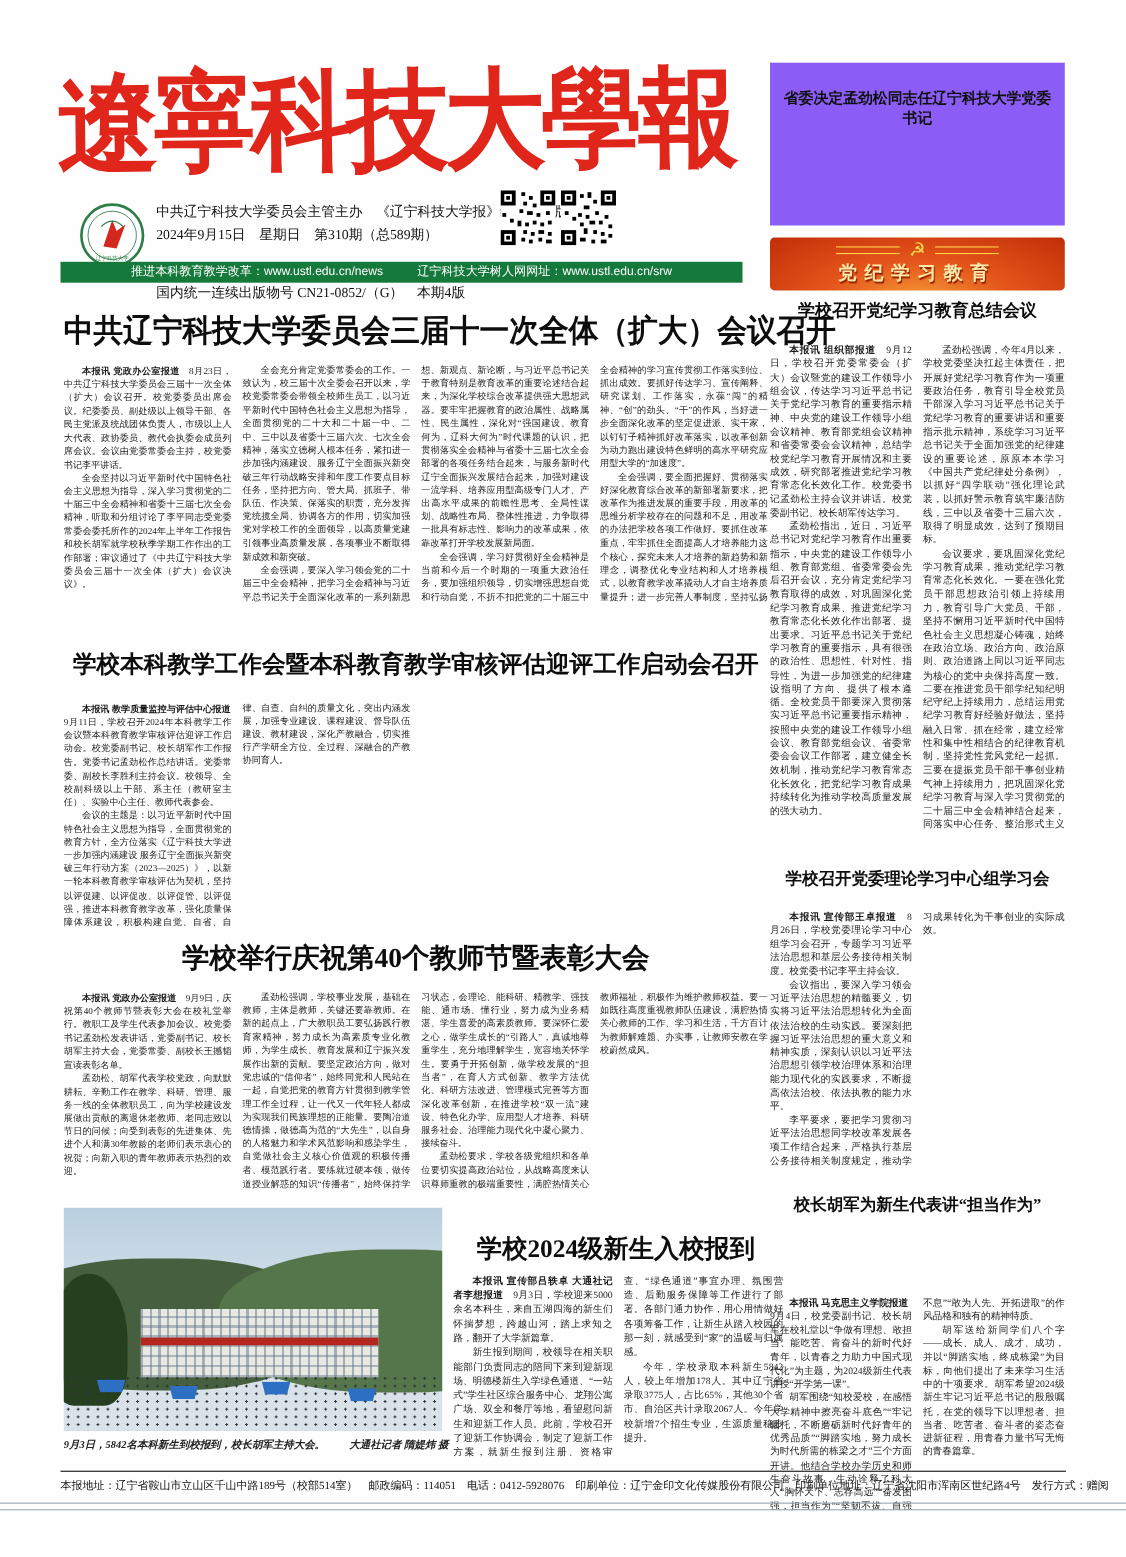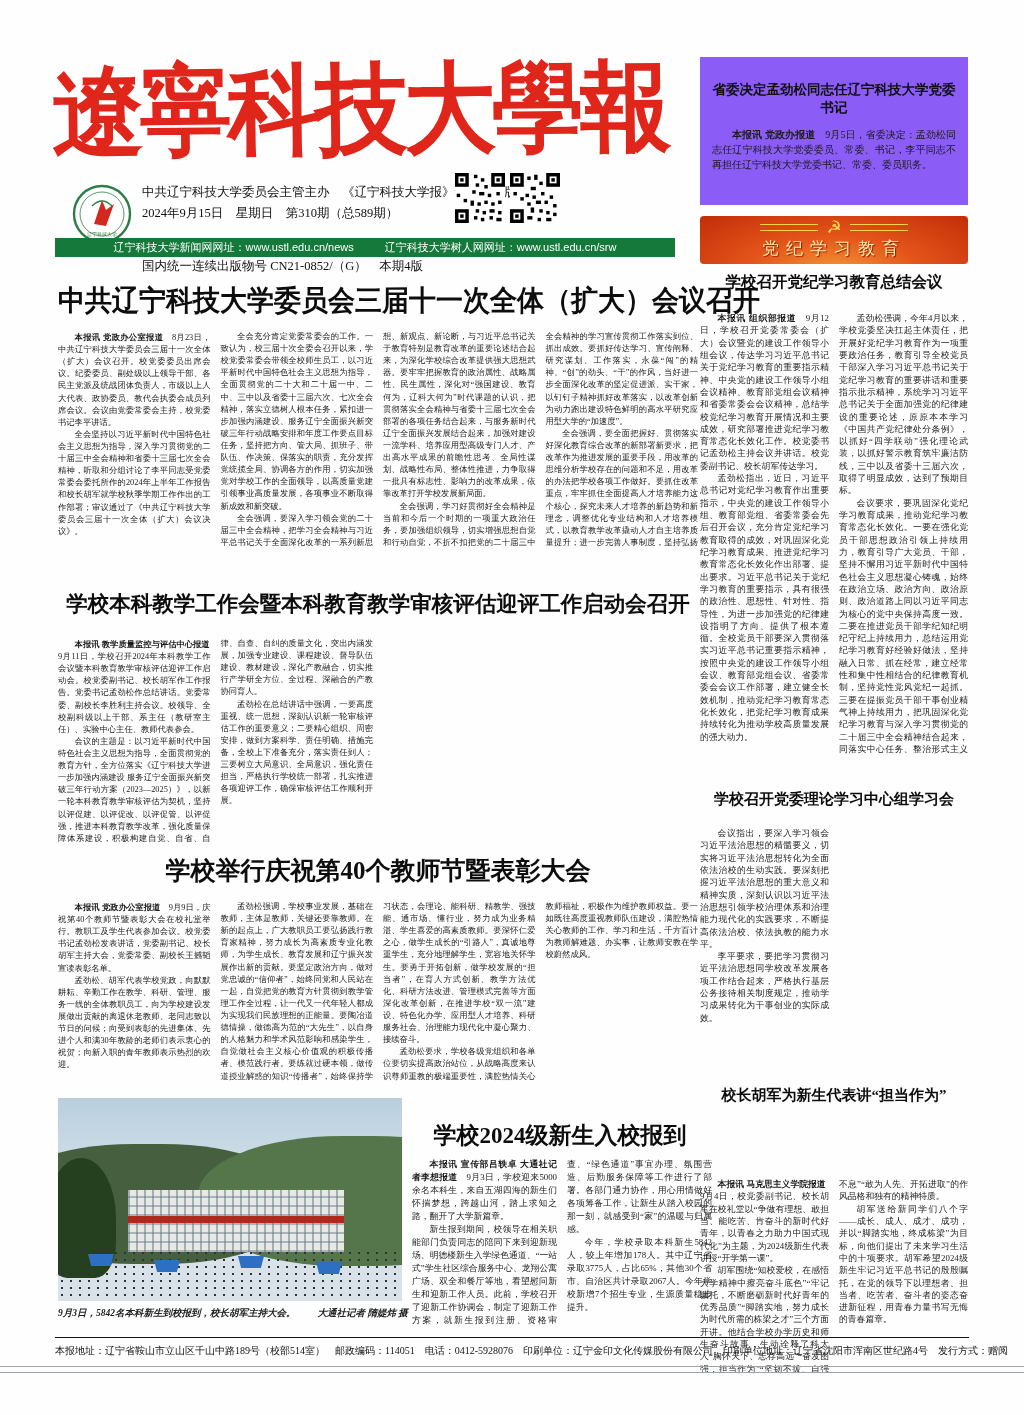--- a/index.html
+++ b/index.html
@@ -19,21 +19,21 @@
   
   .pinkbox{left:700px;top:57px;width:268px;height:148px;background:#8b5cf6;}
   .pinkbox h2{margin:24px 8px 10px;font-size:13.5px;font-weight:bold;text-align:center;letter-spacing:0px;color:#101010;}
   .pinkbox p{margin:0 12px;font-size:10px;line-height:1.5;text-align:justify;text-indent:2em;}
   .banner{left:700px;top:216px;width:268px;height:48px;border-radius:4px;
     background:radial-gradient(ellipse at 50% 120%,#f59b39 0%,#e4551a 45%,#c22d08 100%);
     display:flex;flex-direction:column;align-items:center;justify-content:center;}
   .banner .emb-row{display:flex;align-items:center;gap:8px;height:18px;margin-top:-2px;}
   .banner .dline{width:58px;height:5px;border-top:1.5px solid #ffd24a;border-bottom:1.5px solid #ffd24a;}
   .banner .emblem{color:#ffd94d;font-size:17px;line-height:17px;}
-  .banner .blabel{font-family:"Liberation Sans","DejaVu Sans",sans-serif;font-weight:normal;font-size:17px;
+  .banner .blabel{font-family:"Liberation Sans","DejaVu Sans",sans-serif;font-weight:bold;font-size:17px;
     color:#ffe9a8;letter-spacing:7px;text-shadow:1px 1px 1px #8c1d02;margin-top:1px;white-space:nowrap;}
 
   
   .hl{font-weight:bold;text-align:center;white-space:nowrap;color:#0d0d0d;}
   .hl-sans{font-family:"Liberation Sans","DejaVu Sans",sans-serif;}
   .hl1{left:58px;top:283px;width:640px;font-size:27px;transform:scaleY(1.05);}
   .hl2{left:58px;top:589px;width:640px;font-size:21.5px;}
   .hl3{left:58px;top:854px;width:640px;font-size:25px;}
   .hl4{left:408px;top:1120px;width:304px;font-size:23px;}
   .sbh{left:700px;width:268px;font-size:15.5px;}
@@ -167,27 +167,26 @@
         <rect x="21" y="22" width="2" height="2"></rect>
           <rect x="25" y="23" width="2" height="2"></rect>
           <rect x="10" y="25" width="3" height="2"></rect>
           <rect x="16" y="26" width="2" height="2"></rect>
         <rect x="21" y="26" width="3" height="2"></rect>
       </g>
     </svg>
   </div>
 
   <div class="abs greenbar">
-    <span>辽宁科技大学新闻网网址：www.ustl.edu.cn/news</span>
+    <span>推进本科教育教学改革：www.ustl.edu.cn/news</span>
     <span>辽宁科技大学树人网网址：www.ustl.edu.cn/srw</span>
   </div>
 
   <div class="abs pinkbox">
     <h2>省委决定孟劲松同志任辽宁科技大学党委书记</h2>
-    <p><b class="lead-in">本报讯 党政办报道</b><span>　9月5日，省委决定：孟劲松同志任辽宁科技大学党委委员、常委、书记，李平同志不再担任辽宁科技大学党委书记、常委、委员职务。</span></p>
   </div>
 
   <div class="abs banner">
     <div class="emb-row">
       <span class="dline"></span>
       <span class="emblem">☭</span>
       <span class="dline"></span>
     </div>
     <div class="blabel">党纪学习教育</div>
   </div>
@@ -199,21 +198,20 @@
       <p>全会充分肯定党委常委会的工作。一致认为，校三届十次全委会召开以来，学校党委常委会带领全校师生员工，以习近平新时代中国特色社会主义思想为指导，全面贯彻党的二十大和二十届一中、二中、三中以及省委十三届六次、七次全会精神，落实立德树人根本任务，紧扣进一步加强内涵建设、服务辽宁全面振兴新突破三年行动战略安排和年度工作要点目标任务，坚持把方向、管大局、抓班子、带队伍、作决策、保落实的职责，充分发挥党统揽全局、协调各方的作用，切实加强党对学校工作的全面领导，以高质量党建引领事业高质量发展，各项事业不断取得新成效和新突破。</p>
       <p>全会强调，要深入学习领会党的二十届三中全会精神，把学习全会精神与习近平总书记关于全面深化改革的一系列新思想、新观点、新论断，与习近平总书记关于教育特别是教育改革的重要论述结合起来，为深化学校综合改革提供强大思想武器。要牢牢把握教育的政治属性、战略属性、民生属性，深化对“强国建设、教育何为，辽科大何为”时代课题的认识，把贯彻落实全会精神与省委十三届七次全会部署的各项任务结合起来，与服务新时代辽宁全面振兴发展结合起来，加强对建设一流学科、培养应用型高级专门人才、产出高水平成果的前瞻性思考、全局性谋划、战略性布局、整体性推进，力争取得一批具有标志性、影响力的改革成果，依靠改革打开学校发展新局面。</p>
       <p>全会强调，学习好贯彻好全会精神是当前和今后一个时期的一项重大政治任务，要加强组织领导，切实增强思想自觉和行动自觉，不折不扣把党的二十届三中全会精神的学习宣传贯彻工作落实到位、抓出成效。要抓好传达学习、宣传阐释、研究谋划、工作落实，永葆“闯”的精神、“创”的劲头、“干”的作风，当好进一步全面深化改革的坚定促进派、实干家，以钉钉子精神抓好改革落实，以改革创新为动力跑出建设特色鲜明的高水平研究应用型大学的“加速度”。</p>
       <p>全会强调，要全面把握好、贯彻落实好深化教育综合改革的新部署新要求，把改革作为推进发展的重要手段，用改革的思维分析学校存在的问题和不足，用改革的办法把学校各项工作做好。要抓住改革重点，牢牢抓住全面提高人才培养能力这个核心，探究未来人才培养的新趋势和新理念，调整优化专业结构和人才培养模式，以教育教学改革撬动人才自主培养质量提升；进一步完善人事制度，坚持弘扬教育家精神，积极引进高水平人才和有发展潜力的青年人才，加大教师培训培养和服务支持力度，以人事制度改革激发教职员工干事创业动力；优化重大科技创新组织机制，强化有组织科研。（下转二版）</p>
     </div>
 
   <div class="abs hl hl2">学校本科教学工作会暨本科教育教学审核评估迎评工作启动会召开</div>
   <div class="abs body-cols main-art art2">
     <p><b class="lead-in">本报讯 教学质量监控与评估中心报道</b><span>　9月11日，学校召开2024年本科教学工作会议暨本科教育教学审核评估迎评工作启动会。校党委副书记、校长胡军作工作报告。党委书记孟劲松作总结讲话。党委常委、副校长李胜利主持会议。校领导、全校副科级以上干部、系主任（教研室主任）、实验中心主任、教师代表参会。</span></p>
   <p>会议的主题是：以习近平新时代中国特色社会主义思想为指导，全面贯彻党的教育方针，全方位落实《辽宁科技大学进一步加强内涵建设 服务辽宁全面振兴新突破三年行动方案（2023—2025）》，以新一轮本科教育教学审核评估为契机，坚持以评促建、以评促改、以评促管、以评促强，推进本科教育教学改革，强化质量保障体系建设，积极构建自觉、自省、自律、自查、自纠的质量文化，突出内涵发展，加强专业建设、课程建设、督导队伍建设、教材建设，深化产教融合，切实推行产学研全方位、全过程、深融合的产教协同育人。</p>
-      <p>孟劲松在总结讲话中强调，一要高度重视、统一思想，深刻认识新一轮审核评估工作的重要意义；二要精心组织、周密安排，做到方案科学、责任明确、措施完备，全校上下准备充分，落实责任到人；三要树立大局意识、全局意识，强化责任担当，严格执行学校统一部署，扎实推进各项迎评工作，确保审核评估工作顺利开展。</p>
     </div>
 
   <div class="abs hl hl3">学校举行庆祝第40个教师节暨表彰大会</div>
   <div class="abs body-cols main-art art3">
     <p><b class="lead-in">本报讯 党政办公室报道</b><span>　9月9日，庆祝第40个教师节暨表彰大会在校礼堂举行。教职工及学生代表参加会议。校党委书记孟劲松发表讲话，党委副书记、校长胡军主持大会，党委常委、副校长王撼韬宣读表彰名单。</span></p>
   <p>孟劲松、胡军代表学校党政，向默默耕耘、辛勤工作在教学、科研、管理、服务一线的全体教职员工，向为学校建设发展做出贡献的离退休老教师、老同志致以节日的问候；向受到表彰的先进集体、先进个人和满30年教龄的老师们表示衷心的祝贺；向新入职的青年教师表示热烈的欢迎。</p>
       <p>孟劲松强调，学校事业发展，基础在教师，主体是教师，关键还要靠教师。在新的起点上，广大教职员工要弘扬践行教育家精神，努力成长为高素质专业化教师，为学生成长、教育发展和辽宁振兴发展作出新的贡献。要坚定政治方向，做对党忠诚的“信仰者”，始终同党和人民站在一起，自觉把党的教育方针贯彻到教学管理工作全过程，让一代又一代年轻人都成为实现我们民族理想的正能量。要陶冶道德情操，做德高为范的“大先生”，以自身的人格魅力和学术风范影响和感染学生，自觉做社会主义核心价值观的积极传播者、模范践行者。要练就过硬本领，做传道授业解惑的知识“传播者”，始终保持学习状态，会理论、能科研、精教学、强技能、通市场、懂行业，努力成为业务精湛、学生喜爱的高素质教师。要深怀仁爱之心，做学生成长的“引路人”，真诚地尊重学生，充分地理解学生，宽容地关怀学生。要勇于开拓创新，做学校发展的“担当者”，在育人方式创新、教学方法优化、科研方法改进、管理模式完善等方面深化改革创新，在推进学校“双一流”建设、特色化办学、应用型人才培养、科研服务社会、治理能力现代化中凝心聚力、接续奋斗。</p>
       <p>孟劲松要求，学校各级党组织和各单位要切实提高政治站位，从战略高度来认识尊师重教的极端重要性，满腔热情关心教师福祉，积极作为维护教师权益。要一如既往高度重视教师队伍建设，满腔热情关心教师的工作、学习和生活，千方百计为教师解难题、办实事，让教师安教在学校蔚然成风。</p>
     </div>
 
@@ -243,20 +241,21 @@
   <div class="abs hl sbh" style="top:272px;">学校召开党纪学习教育总结会议</div>
   <div class="abs body-cols sb-art sba">
     <p><b class="lead-in">本报讯 组织部报道</b><span>　9月12日，学校召开党委常委会（扩大）会议暨党的建设工作领导小组会议，传达学习习近平总书记关于党纪学习教育的重要指示精神、中央党的建设工作领导小组会议精神、教育部党组会议精神和省委常委会会议精神，总结学校党纪学习教育开展情况和主要成效，研究部署推进党纪学习教育常态化长效化工作。校党委书记孟劲松主持会议并讲话。校党委副书记、校长胡军传达学习。</span></p>
   <p>孟劲松指出，近日，习近平总书记对党纪学习教育作出重要指示，中央党的建设工作领导小组、教育部党组、省委常委会先后召开会议，充分肯定党纪学习教育取得的成效，对巩固深化党纪学习教育成果、推进党纪学习教育常态化长效化作出部署、提出要求。习近平总书记关于党纪学习教育的重要指示，具有很强的政治性、思想性、针对性、指导性，为进一步加强党的纪律建设指明了方向、提供了根本遵循。全校党员干部要深入贯彻落实习近平总书记重要指示精神，按照中央党的建设工作领导小组会议、教育部党组会议、省委常委会会议工作部署，建立健全长效机制，推动党纪学习教育常态化长效化，把党纪学习教育成果持续转化为推动学校高质量发展的强大动力。</p>
       <p>孟劲松强调，今年4月以来，学校党委坚决扛起主体责任，把开展好党纪学习教育作为一项重要政治任务，教育引导全校党员干部深入学习习近平总书记关于党纪学习教育的重要讲话和重要指示批示精神，系统学习习近平总书记关于全面加强党的纪律建设的重要论述，原原本本学习《中国共产党纪律处分条例》，以抓好“四学联动”强化理论武装，以抓好警示教育筑牢廉洁防线，三中以及省委十三届六次，取得了明显成效，达到了预期目标。</p>
       <p>会议要求，要巩固深化党纪学习教育成果，推动党纪学习教育常态化长效化。一要在强化党员干部思想政治引领上持续用力，教育引导广大党员、干部，坚持不懈用习近平新时代中国特色社会主义思想凝心铸魂，始终在政治立场、政治方向、政治原则、政治道路上同以习近平同志为核心的党中央保持高度一致。二要在推进党员干部学纪知纪明纪守纪上持续用力，总结运用党纪学习教育好经验好做法，坚持融入日常、抓在经常，建立经常性和集中性相结合的纪律教育机制，坚持党性党风党纪一起抓。三要在提振党员干部干事创业精气神上持续用力，把巩固深化党纪学习教育与深入学习贯彻党的二十届三中全会精神结合起来，同落实中心任务、整治形式主义为基层减负等工作统筹起来，让广大党员干部心无旁骛投入到推动学校改革发展的实践中，把心思和精力用在干实事、解难题上来。要聚焦省委组织部在学校干部会议上提出的4方面要求，抓好学校党委制定的19条落实举措，引导推动全校党员干部在遵规守纪前提下，勤奋工作、锐意进取，为建设特色鲜明的高水平研究应用型大学贡献智慧和力量。</p>
     </div>
 
   <div class="abs hl sbh" style="top:790px;font-size:15px;">学校召开党委理论学习中心组学习会</div>
   <div class="abs body-cols sb-art sbb">
+    <p><b class="lead-in">本报讯 宣传部王卓报道</b><span>　8月26日，学校党委理论学习中心组学习会召开，专题学习习近平法治思想和基层公务接待相关制度。校党委书记李平主持会议。</span></p>
   <p>会议指出，要深入学习领会习近平法治思想的精髓要义，切实将习近平法治思想转化为全面依法治校的生动实践。要深刻把握习近平法治思想的重大意义和精神实质，深刻认识以习近平法治思想引领学校治理体系和治理能力现代化的实践要求，不断提高依法治校、依法执教的能力水平。</p>
       <p>李平要求，要把学习贯彻习近平法治思想同学校改革发展各项工作结合起来，严格执行基层公务接待相关制度规定，推动学习成果转化为干事创业的实际成效。</p>
     </div>
 
   <div class="abs hl sbh" style="top:1086px;font-size:15px;">校长胡军为新生代表讲“担当作为”</div>
   <div class="abs body-cols sb-art sbc">
     <p><b class="lead-in">本报讯 马克思主义学院报道</b><span>　9月4日，校党委副书记、校长胡军在校礼堂以“争做有理想、敢担当、能吃苦、肯奋斗的新时代好青年，以青春之力助力中国式现代化”为主题，为2024级新生代表讲授“开学第一课”。</span></p>
   <p>胡军围绕“知校爱校，在感悟大学精神中擦亮奋斗底色”“牢记嘱托，不断磨砺新时代好青年的优秀品质”“脚踏实地，努力成长为时代所需的栋梁之才”三个方面开讲。他结合学校办学历史和师生奋斗故事，生动诠释了科大人“胸怀天下、志存高远”“奋发图强，担当作为”“坚韧不拔、自强不息”“敢为人先、开拓进取”的作风品格和独有的精神特质。</p>
       <p>胡军送给新同学们八个字——成长、成人、成才、成功，并以“脚踏实地，终成栋梁”为目标，向他们提出了未来学习生活中的十项要求。胡军希望2024级新生牢记习近平总书记的殷殷嘱托，在党的领导下以理想者、担当者、吃苦者、奋斗者的姿态奋进新征程，用青春力量书写无悔的青春篇章。</p>
     </div>

